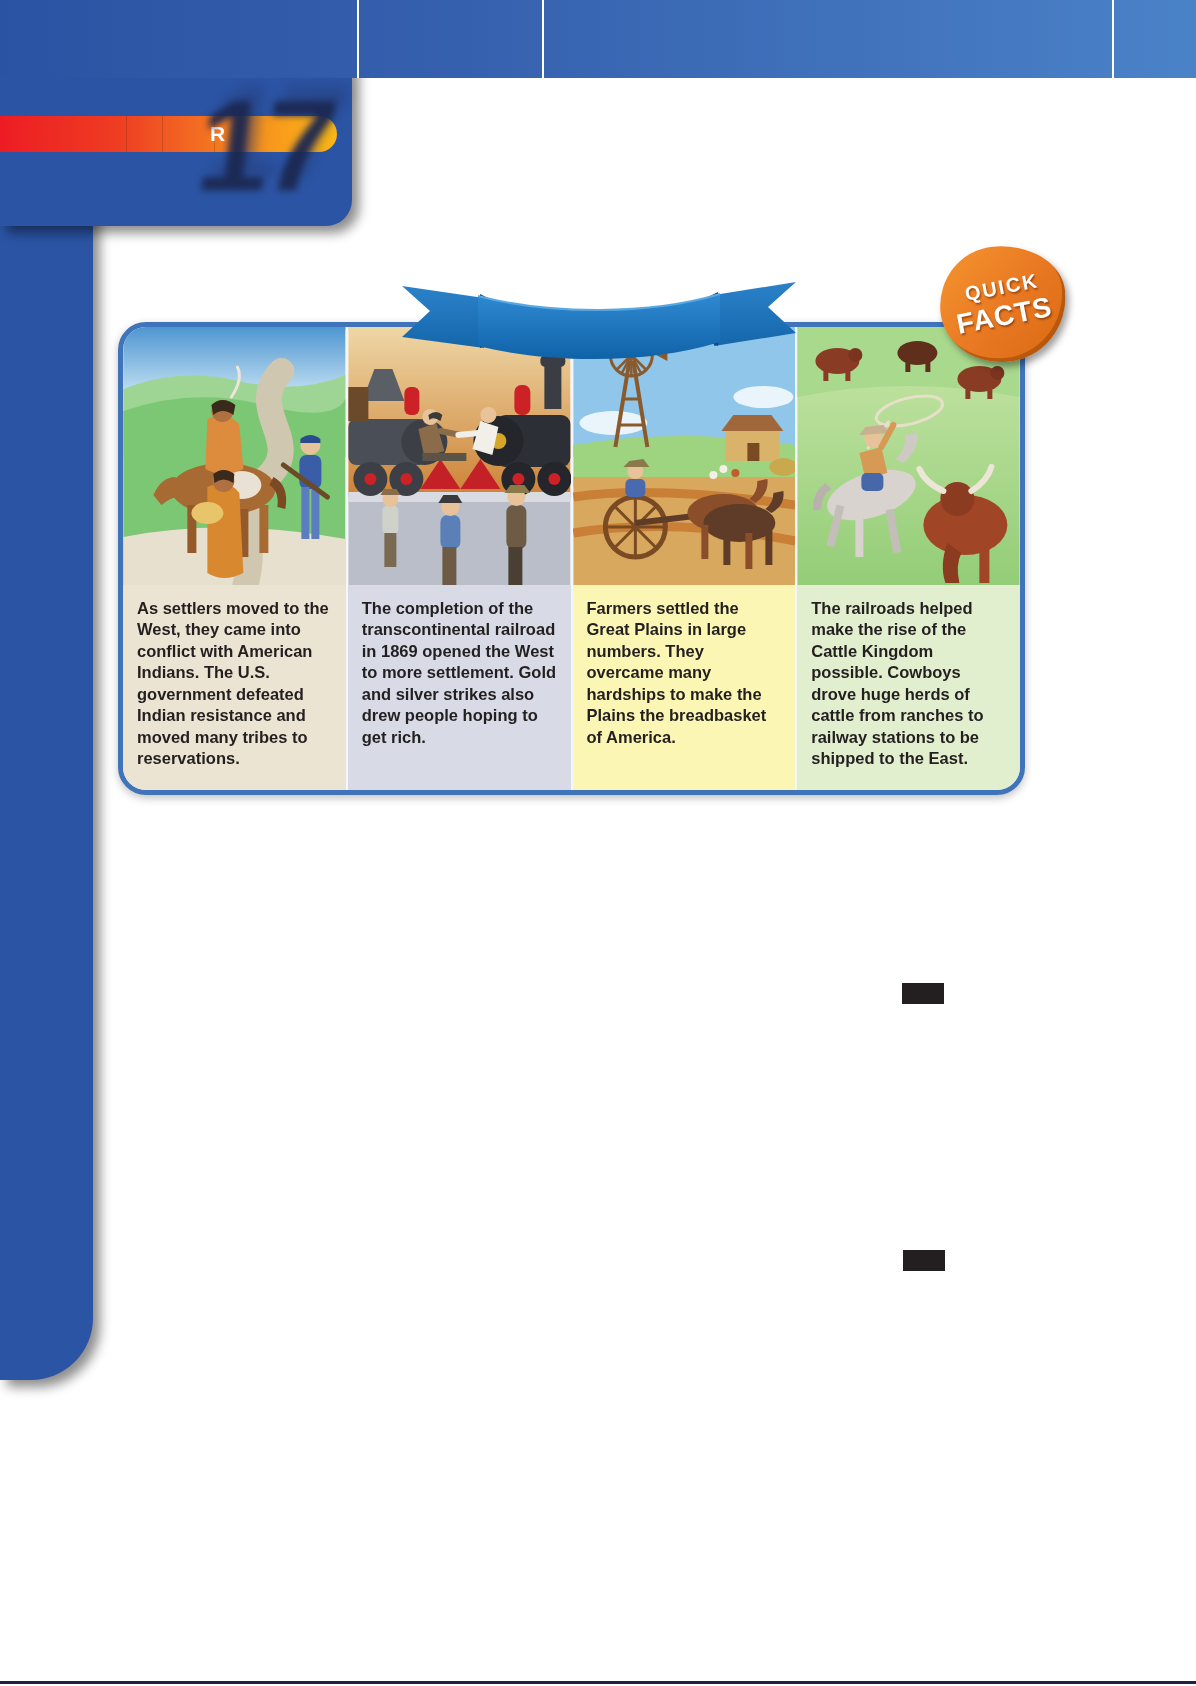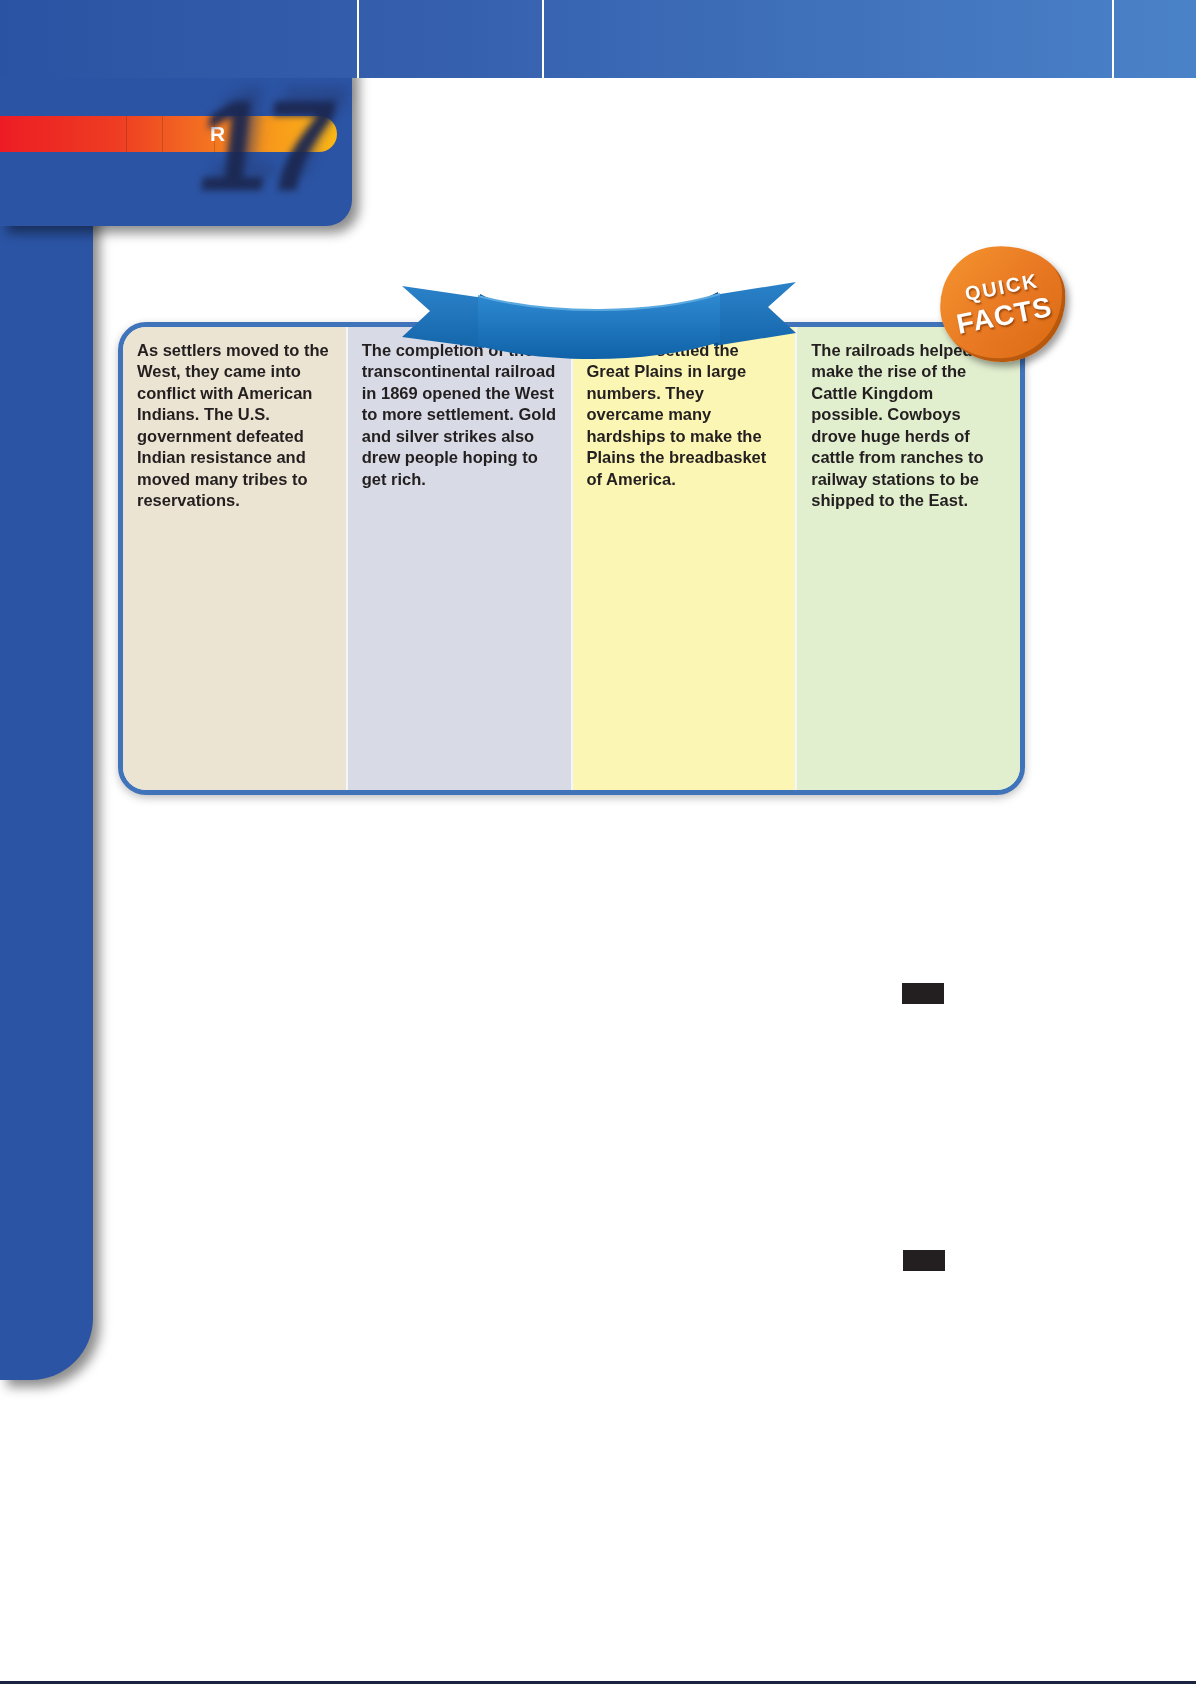--- a/index.html
+++ b/index.html
@@ -75,21 +75,21 @@
   
   .ribbon { position:absolute; left:400px; top:280px; width:398px; height:94px; z-index:7; }
 
   
   .panel {
     position:absolute; left:118px; top:322px; width:907px; height:473px; z-index:6;
     border:5px solid #3f74ba; border-radius:28px; overflow:hidden;
     box-shadow:0 3px 8px rgba(0,0,0,.25), inset 0 0 0 3px #cfe6f5;
     display:flex; background:#ffffff;
   }
-  .col { flex:1 1 0; display:flex; flex-direction:row; position:relative; }
+  .col { flex:1 1 0; display:flex; flex-direction:column; position:relative; }
   .col + .col { border-left:2px solid #f3f6fa; }
   .scene { height:258px; position:relative; overflow:hidden; flex:none; }
   .scene svg { position:absolute; left:0; top:0; width:100%; height:100%; }
   .caption {
     flex:1 1 auto; padding:13px 13px 10px 14px;
     font-size:16.5px; line-height:1.3; font-weight:bold; color:#231f20;
   }
 
   
   .redaction { position:absolute; width:42px; height:21px; background:#231f20; z-index:9; }

